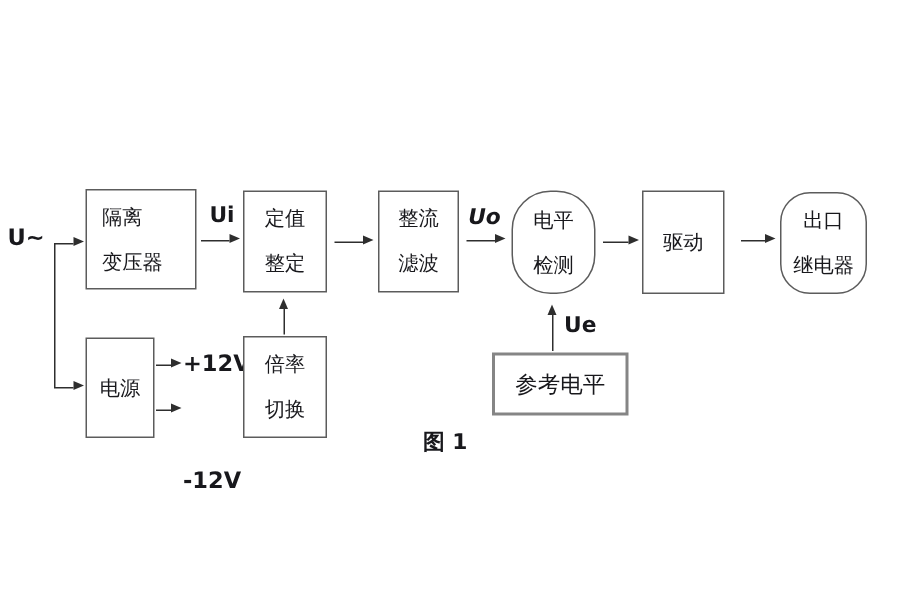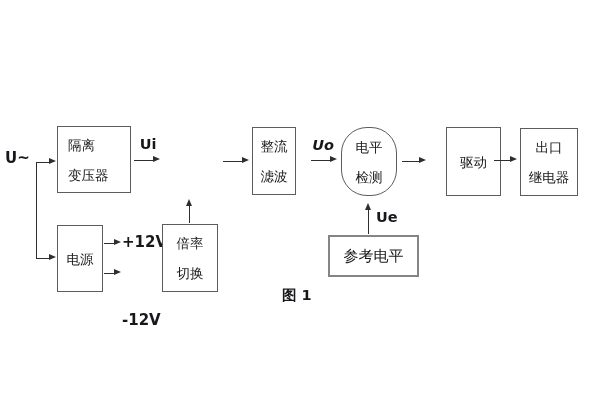--- a/index.html
+++ b/index.html
@@ -10,24 +10,24 @@
   
   .blk {
     position:absolute; box-sizing:border-box;
     border:1.5px solid #5c5c5c; background:#ffffff;
     display:flex; flex-direction:column; justify-content:center; align-items:center;
     row-gap:16px; font-size:13.5px; color:#18181c; line-height:14px;
     white-space:nowrap;
   }
   #blk-isolation { left:57px;  top:126px; width:74px; height:67px; align-items:flex-start; padding-left:10px; }
   #blk-setting   { left:162px; top:127px; width:56px; height:68px; }
-  #blk-rectify   { left:252px; top:127px; width:44px; height:68px; }
+  #blk-rectify   { left:252px; top:127px; width:54px; height:68px; }
   #blk-level     { left:341px; top:127px; width:56px; height:69px;border-radius:26px; }
-  #blk-drive     { left:428px; top:127px; width:55px; height:69px;margin-left:18px; }
-  #blk-relay     { left:520px; top:128px; width:58px; height:68px; }
+  #blk-drive     { left:428px; top:127px; width:55px; height:69px; }
+  #blk-relay     { left:520px; top:128px; width:58px; height:68px;border-radius:20px; }
   #blk-power     { left:57px;  top:225px; width:46px; height:67px;align-items:center; }
   #blk-ratio     { left:162px; top:224px; width:56px; height:68px; }
   #blk-ref       { left:328px; top:235px; width:91px; height:42px; border:2px solid #858585; font-size:15px; }
   
   .hline { position:absolute; height:0; border-top:1.6px solid #2e2e2e; }
   .hline.head::after {
     content:""; position:absolute; right:-7px; top:-4.4px; width:0; height:0;
     border-left:7px solid #2e2e2e; border-top:3.6px solid transparent; border-bottom:3.6px solid transparent;
   }
   .vline { position:absolute; width:0; border-left:1.6px solid #2e2e2e; }
@@ -56,20 +56,24 @@
   <div class="hline head" style="left:36px; top:257.5px; width:13px;"></div>
 
   <div class="blk" id="blk-isolation">
     <span>隔离</span>
     <span>变压器</span>
   </div>
 
   <span class="lbl" id="lbl-ui">Ui</span>
   <div class="hline head" style="left:134px; top:159.5px; width:19px;"></div>
 
+  <div class="blk" id="blk-setting">
+    <span>定值</span>
+    <span>整定</span>
+  </div>
 
   <div class="hline head" style="left:223px; top:160.5px; width:19px;"></div>
 
   <div class="blk" id="blk-rectify">
     <span>整流</span>
     <span>滤波</span>
   </div>
 
   <span class="lbl" id="lbl-uo">Uo</span>
   <div class="hline head" style="left:311px; top:159.5px; width:19px;"></div>

